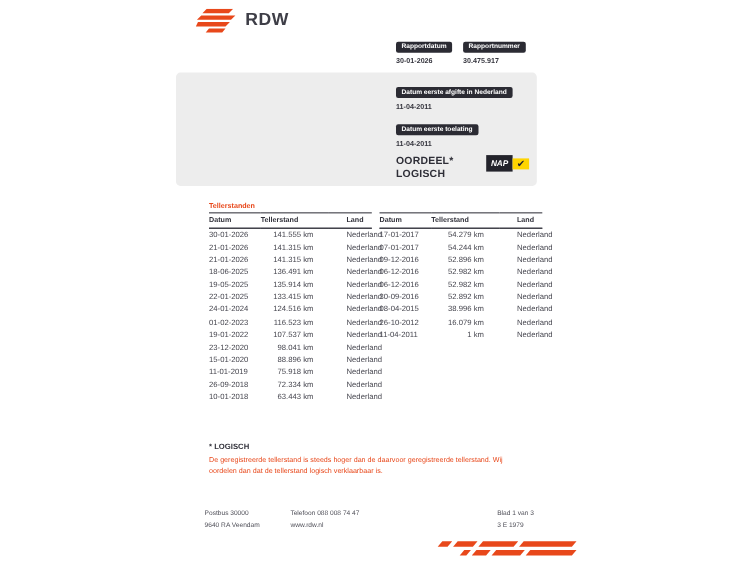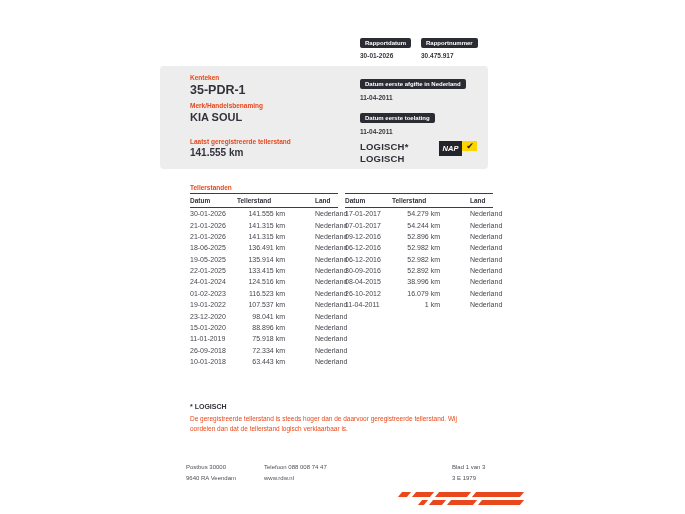--- a/index.html
+++ b/index.html
@@ -23,21 +23,21 @@
   .field-label { color:var(--accent,#e8481b); font-size:6.5px; font-weight:bold; margin-bottom:2px; }
   .kenteken-value { font-size:12.5px; font-weight:bold; color:#32323b; margin-bottom:5px; }
   .merk-value { font-size:11px; font-weight:bold; color:#32323b; margin-bottom:15px; }
   .teller-value { font-size:10px; font-weight:bold; color:#32323b; }
   .panel-right { position:absolute; left:200px; top:6px; }
   .date-block { margin-bottom:5px; }
   .date-block .badge { margin-bottom:3px; }
   .date-value { font-size:6.5px; font-weight:bold; color:#35353e; margin-top:2px; }
   .oordeel-row { display:flex; align-items:flex-start; gap:18px; margin-top:6px; }
   .oordeel { font-size:9.5px; font-weight:800; color:#2e2e37; line-height:1.3; letter-spacing:0.2px; }
-  .nap { display:flex; align-items:flex-start;padding-left:12px; }
+  .nap { display:flex; align-items:center;padding-left:12px; }
   .nap-box { background:#23232b; color:#fff; font-size:7.5px; font-style:italic; font-weight:bold;
              padding:3px 4px; display:flex; align-items:center; }
   .nap-check { background:var(--nap_yellow,#ffd500); width:15px; display:flex; align-items:center;
                justify-content:center; font-size:9px; color:#23232b; }
 
   
   .section-title { position:absolute; left:190px; top:184px; font-size:6.5px; font-weight:bold; color:var(--accent,#e8481b); }
   .tables { position:absolute; left:190px; top:193px; display:flex; gap:7px; align-items:flex-start; }
   table.odo { border-collapse:collapse; width:148px; font-size:7px; color:#45454e; table-layout:fixed; }
   table.odo th { text-align:left; font-weight:bold; font-size:6.5px; color:#32323b;
@@ -64,53 +64,54 @@
   
   .stripes { position:absolute; left:372px; top:492px; width:150px; }
   .stripe-row { display:flex; justify-content:flex-end; gap:5px; margin-bottom:3px; }
   .stripe-row span { display:block; height:5px; background:var(--accent,#e8481b); transform:skewX(-40deg); }
 </style>
 </head>
 <body>
 
 <div class="page">
 
+  <div class="logo">
+    <svg width="38" height="22" viewBox="0 0 38 22">
+      <polygon points="10,0 34,0 30,4 6,4" fill="#e8481b"></polygon>
+      <polygon points="5,6 36,6 32,10 1,10" fill="#e8481b"></polygon>
+      <polygon points="2,12 31,12 27,16 0,16" fill="#e8481b"></polygon>
+      <polygon points="12,18 27,18 24,21.5 9,21.5" fill="#e8481b"></polygon>
+    </svg>
+    <span class="logo-text">RDW</span>
+  </div>
 
   <div class="meta">
     <div class="meta-item">
       <span class="badge">Rapportdatum</span>
       <div class="meta-value">30-01-2026</div>
     </div>
     <div class="meta-item">
       <span class="badge">Rapportnummer</span>
       <div class="meta-value">30.475.917</div>
     </div>
   </div>
 
   <div class="panel">
-    <div class="panel-left">
-      <div class="field-label">Kenteken</div>
-      <div class="kenteken-value">35-PDR-1</div>
-      <div class="field-label">Merk/Handelsbenaming</div>
-      <div class="merk-value">KIA SOUL</div>
-      <div class="field-label">Laatst geregistreerde tellerstand</div>
-      <div class="teller-value">141.555 km</div>
-    </div>
     <div class="panel-right">
       <div class="date-block">
         <span class="badge">Datum eerste afgifte in Nederland</span>
         <div class="date-value">11-04-2011</div>
       </div>
       <div class="date-block">
         <span class="badge">Datum eerste toelating</span>
         <div class="date-value">11-04-2011</div>
       </div>
       <div class="oordeel-row">
         <div class="oordeel">
-          <div>LOGISCH*</div>
+          <div>OORDEEL*</div>
           <div>LOGISCH</div>
         </div>
         <div class="nap">
           <div class="nap-box">NAP</div>
           <div class="nap-check">✔</div>
         </div>
       </div>
     </div>
   </div>
 

